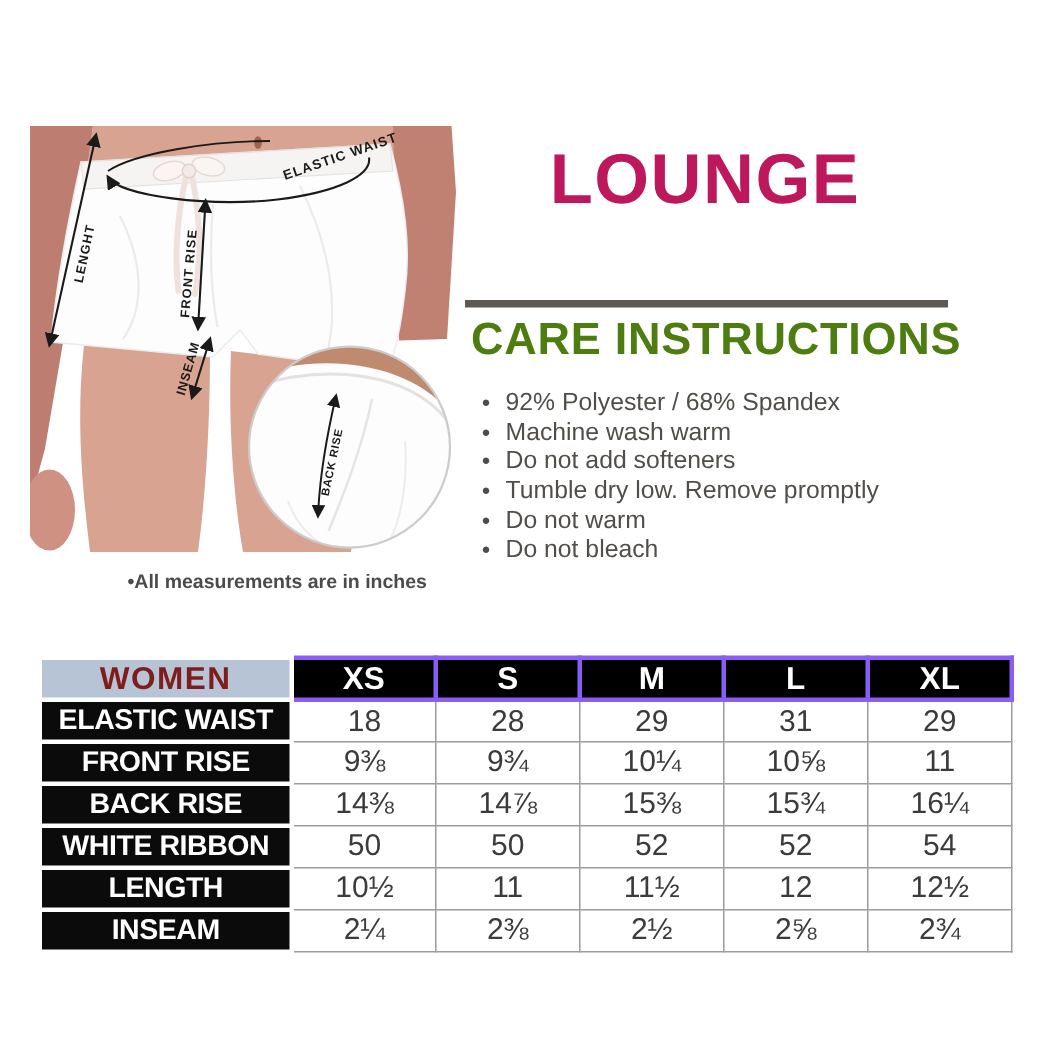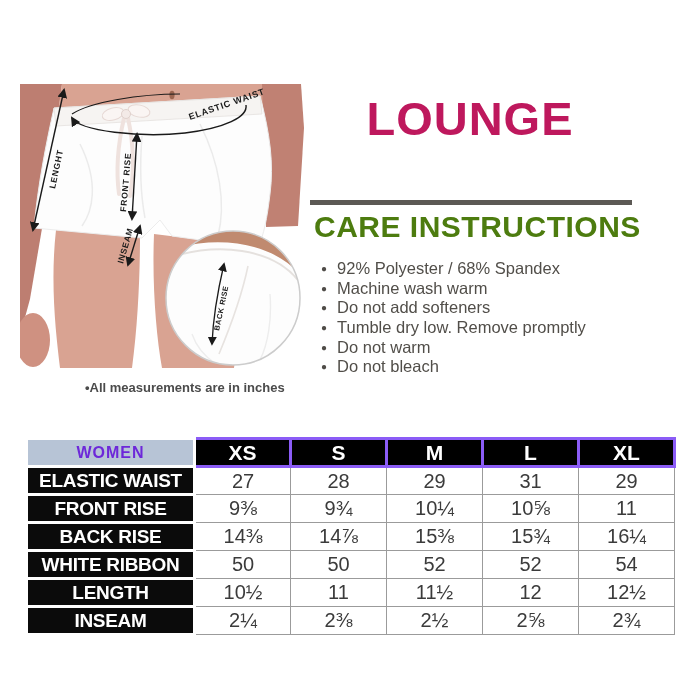--- a/index.html
+++ b/index.html
@@ -23,21 +23,21 @@
                   color:#514e49; }
   .care-list .dot { font-size:10px; color:#4f4c48; margin-right:10px; position:relative; top:-2px; }
 
   .note { position:absolute; left:85px; top:380px; font-size:13px; font-weight:bold; color:#4b4b4b;text-align:right; }
 
   
   .size-table { position:absolute; left:25px; top:437px; border-collapse:collapse; }
   .size-table td, .size-table th { text-align:center; vertical-align:middle; height:28px; }
   .size-table col.c-label { width:168px; }
   .size-table col.c-size { width:96px; }
-  .h-women { background:#b7c4d6; color:#6d28d9; font-size:16px; font-weight:bold;
+  .h-women { background:#b7c4d6; color:#7f1d1d; font-size:21px; font-weight:bold;
              border:3px solid #ffffff; letter-spacing:1px; }
   .h-size  { background:#000000; color:#ffffff; font-size:21px; font-weight:bold;
              border:3px solid #8b5cf6; }
   .r-label { background:#0b0b0b; color:#ffffff; font-size:19px; font-weight:bold;
              border:3px solid #ffffff; letter-spacing:-0.3px; }
   .r-val   { background:#ffffff; color:#3b3b3b; font-size:20px; border:1px solid #9b9b9b; }
 </style>
 </head>
 <body>
 
@@ -148,21 +148,21 @@
         <tr>
       <th class="h-women">WOMEN</th>
       <th class="h-size">XS</th>
       <th class="h-size">S</th>
       <th class="h-size">M</th>
       <th class="h-size">L</th>
       <th class="h-size">XL</th>
     </tr>
     <tr>
       <td class="r-label">ELASTIC WAIST</td>
-      <td class="r-val">27</td>
+      <td class="r-val">18</td>
       <td class="r-val">28</td>
       <td class="r-val">29</td>
       <td class="r-val">31</td>
       <td class="r-val">29</td>
     </tr>
     <tr>
       <td class="r-label">FRONT RISE</td>
       <td class="r-val">9⅜</td>
       <td class="r-val">9¾</td>
       <td class="r-val">10¼</td>

